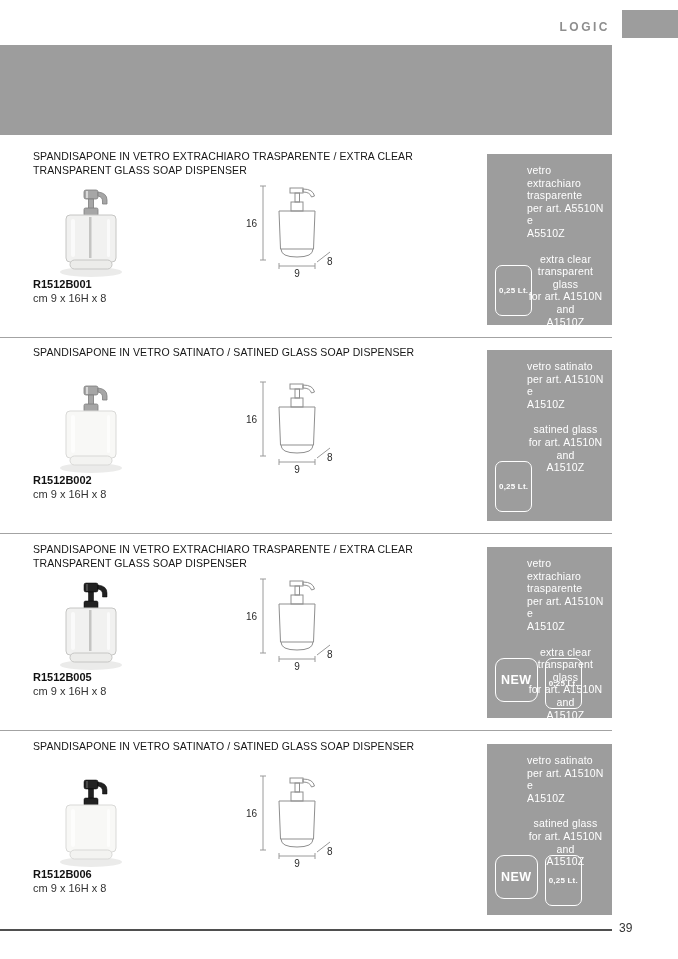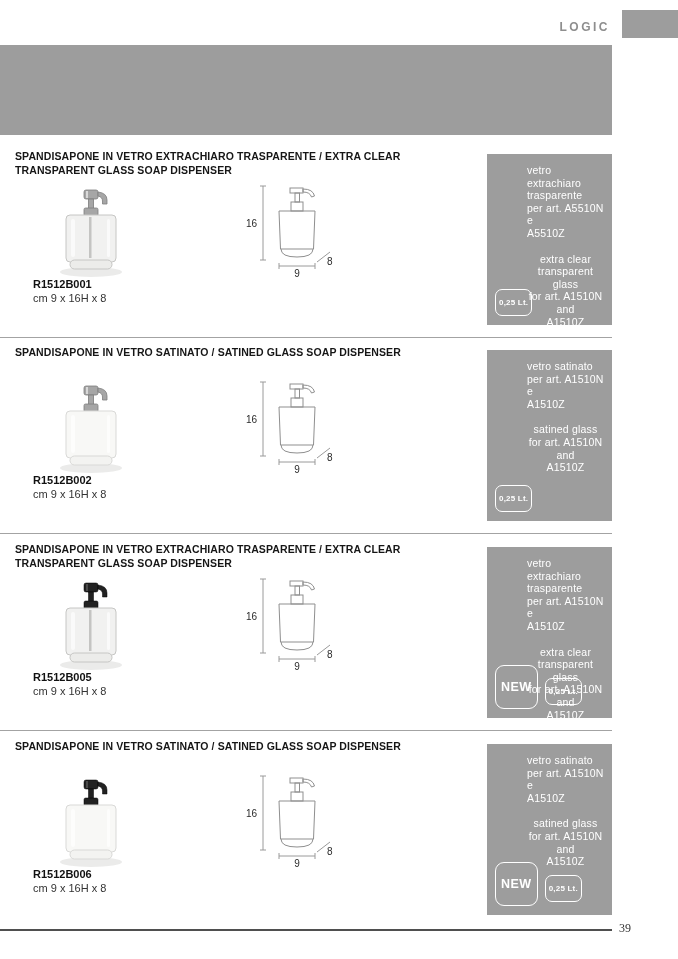--- a/index.html
+++ b/index.html
@@ -7,42 +7,42 @@
 
   
   .brand { position:absolute; top:20px; right:68px; font-size:12px; letter-spacing:2.5px;
            color:#8e8e8e; font-weight:bold; }
   .corner-block { position:absolute; top:10px; right:0; width:56px; height:28px; background:#9d9d9d; }
   .banner { position:absolute; top:45px; left:0; width:612px; height:90px; background:#9d9d9d; }
 
   
   .section { position:absolute; left:0; width:678px; height:196px; }
   .s1 { top:146px; } .s2 { top:342px; } .s3 { top:539px; } .s4 { top:736px; }
-  .title { position:absolute; top:4px; left:15px; width:445px; font-size:10.5px; color:#161616;
-           letter-spacing:0.1px; line-height:1.3; font-weight:bold; }
+  .title { position:absolute; top:4px; left:33px; width:445px; font-size:10.5px; color:#161616;
+           letter-spacing:0.1px; line-height:1.3; font-weight:normal; }
   .section .photo { position:absolute; left:34px; top:38px; width:118px; height:94px; }
   .section .diagram { position:absolute; left:243px; top:32px; width:92px; height:100px; }
   .code-block { position:absolute; left:33px; top:132px; }
   .code { font-weight:bold; font-size:11px; color:#111; }
   .dims { font-size:11px; color:#333; margin-top:2px;text-align:right; }
   .separator { position:absolute; left:0; bottom:4px; width:612px; height:1px; background:#a3a3a3; }
 
   
   .panel { position:absolute; left:487px; top:8px; width:125px; height:171px; background:#9d9d9d;
            color:#fff; box-sizing:border-box; padding:10px 8px; }
   .panel .it, .panel .en { font-size:10.5px; line-height:1.2; letter-spacing:0.2px; white-space:pre-line;margin-left:32px; }
   .panel .en { margin-top:13px;text-align:center; }
   .badges { position:absolute; left:8px; bottom:9px; display:flex; gap:7px; align-items:center; }
   .badge { border:1.5px solid #fff; color:#fff; font-weight:bold; display:inline-block; }
-  .badge.capacity { font-size:8px; padding:8px 3px; border-radius:7px; letter-spacing:0.2px;margin-top:8px; }
+  .badge.capacity { font-size:8px; padding:20px 3px; border-radius:7px; letter-spacing:0.2px;margin-top:8px; }
   .badge.new { font-size:12.5px; padding:14px 5px; border-radius:9px; letter-spacing:0.5px; }
 
   
   .bottom-rule { position:absolute; top:929px; left:0; width:612px; height:1.5px; background:#4f4f4f; }
-  .page-number { position:absolute; top:921px; left:619px; font-size:12px; color:#333;font-family:Liberation Serif, serif; }
+  .page-number { position:absolute; top:921px; left:619px; font-size:12px; color:#333; }
 
   
   .photo .shadow { fill:#e3e3e1; opacity:0.7; }
   .glass-clear .body  { fill:#f1f1f0; stroke:#c6c6c4; stroke-width:1; }
   .glass-clear .base  { fill:#ececea; stroke:#c6c6c4; stroke-width:1; }
   .glass-satin .body  { fill:#f8f8f6; stroke:#d9d9d7; stroke-width:1; }
   .glass-satin .base  { fill:#f3f3f1; stroke:#d9d9d7; stroke-width:1; }
   .photo .hl { fill:#ffffff; opacity:0.65; }
   .photo .tube { fill:#c4c4c2; }
   .glass-satin .tube { display:none; }

